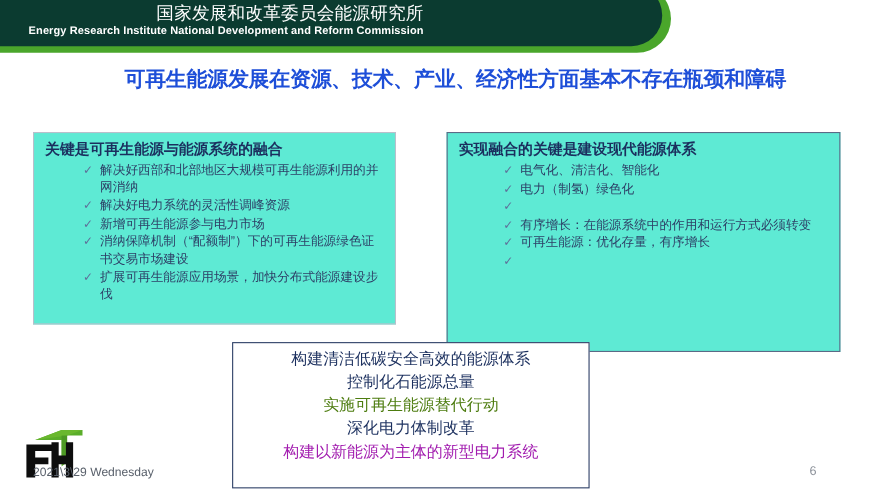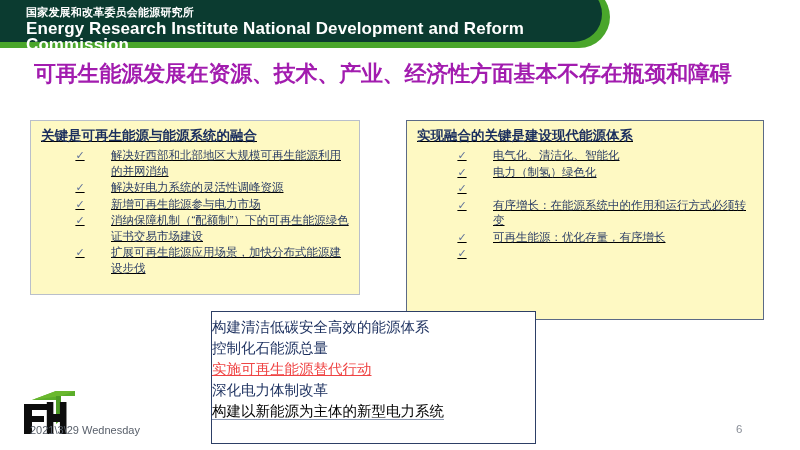--- a/index.html
+++ b/index.html
@@ -41,52 +41,53 @@
     background: #0b3b30;
     border-radius: 0 30px 30px 0;
   }
   .header-text {
     position: absolute;
     left: 26px;
     top: 5px;
     color: #ffffff;
   }
   .header-cn {
-    font-size: 11px;
-    font-weight: bold;
+    font-size: 16px;
+    font-weight: normal;
     line-height: 15px;
     letter-spacing: 0.2px;
+    text-align: right;
   }
   .header-en {
-    font-size: 17px;
+    font-size: 10px;
     font-weight: bold;
     line-height: 16px;
     letter-spacing: 0.1px;
     margin-top: 1px;
   }
 
   
   .slide-title {
     position: absolute;
     left: 34px;
     top: 59px;
     width: 760px;
-    font-size: 22px;
+    font-size: 19px;
     font-weight: bold;
-    color: #a21caf;
+    color: #1d4ed8;
     letter-spacing: -0.2px;
     white-space: nowrap;
+    text-align: center;
   }
 
   
   .box {
     position: absolute;
     box-sizing: border-box;
-    background: #fef9c3;
-    text-decoration: underline;
+    background: #5eead4;
   }
   .box-left {
     left: 30px;
     top: 120px;
     width: 330px;
     height: 175px;
     border: 1px solid #b9bfcb;
   }
   .box-right {
     left: 406px;
@@ -121,47 +122,46 @@
     font-size: 11px;
     text-align: center;
     margin-left: 42px;
     line-height: 15.5px;
   }
   .box-right .check-icon {
     margin-left: 48px;
   }
   .bullet-text {
     flex: 1 1 auto;
-    margin-left: 24px;
+    margin-left: 4px;
     padding-right: 10px;
   }
 
   
   .box-bottom {
     position: absolute;
     left: 211px;
     top: 311px;
     width: 325px;
     height: 133px;
     box-sizing: border-box;
     border: 1px solid #2d3f66;
     background: #ffffff;
-    text-align: left;
+    text-align: center;
     padding-top: 5px;
   }
   .bottom-line {
     font-size: 14.5px;
     line-height: 21px;
     color: #1b2f5e;
     white-space: nowrap;
   }
-  .bottom-line.green { color: #ef4444; text-decoration: underline; }
+  .bottom-line.green { color: #4d7c0f; }
   .bottom-line.red {
-    color: #000000;
-    text-decoration: underline;
+    color: #a21caf;
     text-decoration-color: #8a99b5;
     text-underline-offset: 3px;
   }
 
   
   .logo {
     position: absolute;
     left: 18px;
     top: 390px;
     width: 60px;

